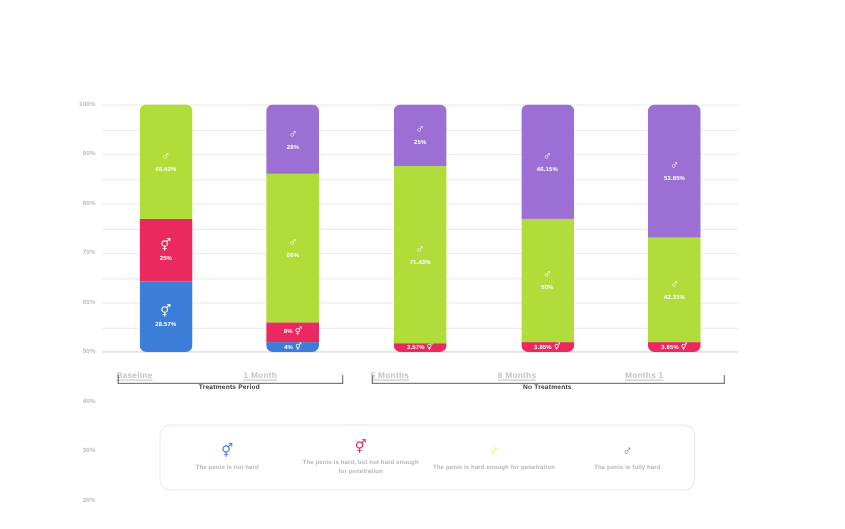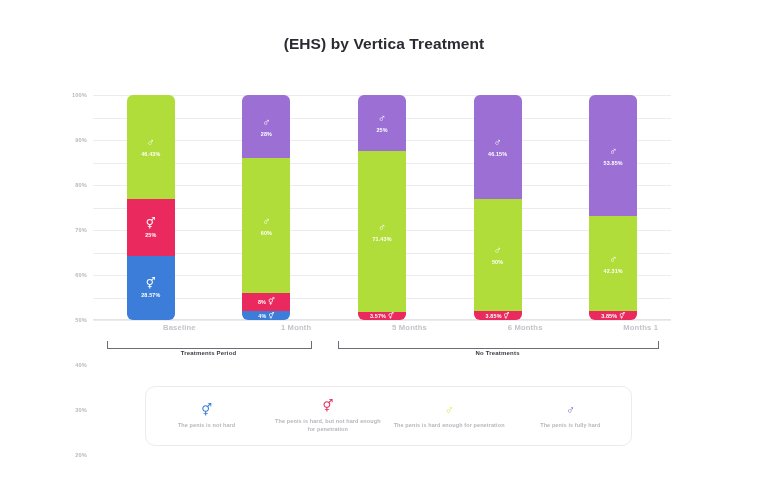--- a/index.html
+++ b/index.html
@@ -63,22 +63,22 @@
     margin-bottom:3px;display:block;
   }
   .seg.small{flex-direction:row;gap:2px;}
   .seg.small .glyph{font-size:7.5px;line-height:8px;margin:0;}
   .seg.tiny{flex-direction:row;gap:2px;}
   .seg.tiny .glyph{font-size:6.5px;line-height:7px;margin:0;}
 
   
   .xlabels{position:absolute;left:93px;top:323px;width:578px;height:16px;}
   .xlabel{
-    position:absolute;top:0;width:90px;text-align:right;
-    font-size:7.6px;font-weight:bold;color:#c3c3c9;letter-spacing:.2px;
+    position:absolute;top:14px;width:90px;text-align:left;
+    font-size:7.6px;font-weight:bold;color:#c3c3c9;letter-spacing:.2px;text-decoration:underline;
   }
 
   
   .brackets{position:absolute;left:93px;top:341px;width:578px;height:24px;}
   .bracket{position:absolute;top:0;height:7px;
     border:1px solid #6d6d75;border-top:none;}
   .bracket-label{
     position:absolute;top:9px;text-align:center;
     font-size:6px;font-weight:bold;color:#3a3a42;letter-spacing:.2px;
   }
@@ -103,21 +103,20 @@
     font-size:5.5px;font-weight:bold;color:#b6b6bd;
     text-align:center;line-height:8px;letter-spacing:.1px;
   }
 </style>
 </head>
 <body>
 
 <div id="page">
 
   <div class="title">
-    <span class="l2">(EHS) by Vertica Treatment</span>
   </div>
 
   <div class="plot">
     <div class="gridlines" id="gridlines">
         <div class="gridline" style="top: 225px;"></div>
         <div class="gridline" style="top: 202.5px;"></div>
         <div class="gridline" style="top: 180px;">
           <div class="ytick" style="top: 180px;">20%</div>
         </div>
         <div class="gridline" style="top: 157.5px;">

